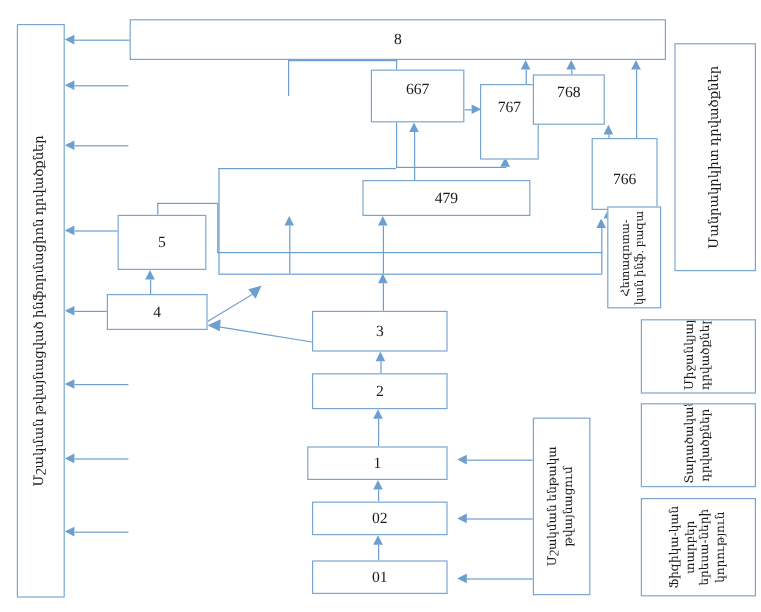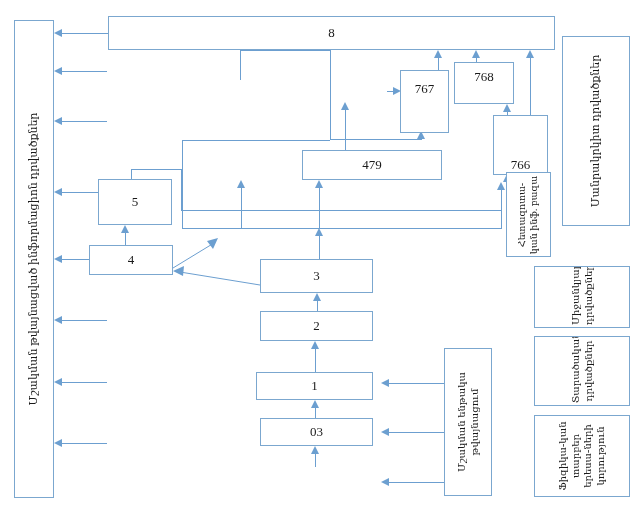--- a/index.html
+++ b/index.html
@@ -103,30 +103,33 @@
 
   <div class="vbox" style="left:14px; top:20px; width:40px; height:478px;">
     <div class="vinner" style="font-size:11px;">Մշակման թվայնացված ինֆորմացիոն դրվածքներ</div>
   </div>
 
   <div class="box" style="left:108px; top:16px; width:447px; height:34px;">
     <span class="lbl num">8</span>
   </div>
 
 
+  <div class="box" style="left:309px; top:58px; width:78px; height:44px; align-items:flex-start; padding-top:7px;">
+    <span class="lbl num">667</span>
+  </div>
 
   <div class="box" style="left:400px; top:70px; width:49px; height:63px; align-items:flex-start; padding-top:10px;">
     <span class="lbl num">767</span>
   </div>
 
-  <div class="box" style="left:454px; top:62px; width:60px; height:42px; align-items:flex-start; padding-top:6px;">
+  <div class="box" style="left:444px; top:62px; width:60px; height:42px; align-items:flex-start; padding-top:6px;">
     <span class="lbl num">768</span>
   </div>
 
-  <div class="box" style="left:493px; top:115px; width:55px; height:60px; align-items:flex-end; padding-top:8px;">
+  <div class="box" style="left:493px; top:115px; width:55px; height:60px; align-items:center; padding-top:8px;">
     <span class="lbl num">766</span>
   </div>
 
   <div class="box" style="left:302px; top:150px; width:140px; height:30px;">
     <span class="lbl num">479</span>
   </div>
 
   <div class="box" style="left:98px; top:179px; width:74px; height:46px;">
     <span class="lbl num">5</span>
   </div>
@@ -141,23 +144,26 @@
 
   <div class="box" style="left:260px; top:311px; width:113px; height:30px;">
     <span class="lbl num">2</span>
   </div>
 
   <div class="box" style="left:256px; top:372px; width:117px; height:28px;">
     <span class="lbl num">1</span>
   </div>
 
   <div class="box" style="left:260px; top:418px; width:113px; height:28px;">
-    <span class="lbl num">03</span>
-  </div>
-
+    <span class="lbl num">02</span>
+  </div>
+
+  <div class="box" style="left:260px; top:467px; width:113px; height:28px;">
+    <span class="lbl num">01</span>
+  </div>
 
   <div class="vbox multiline" style="left:562px; top:36px; width:68px; height:190px;">
     <div class="vinner" style="width:172px;">Մանրակրկիտ դրվածքներ</div>
   </div>
 
   <div class="vbox multiline" style="left:506px; top:172px; width:45px; height:85px;">
     <div class="vinner" style="width:80px; font-size:9.5px;">Հետազոտա-կան ինֆ. բազա</div>
   </div>
 
   <div class="vbox multiline" style="left:534px; top:266px; width:96px; height:62px;">

